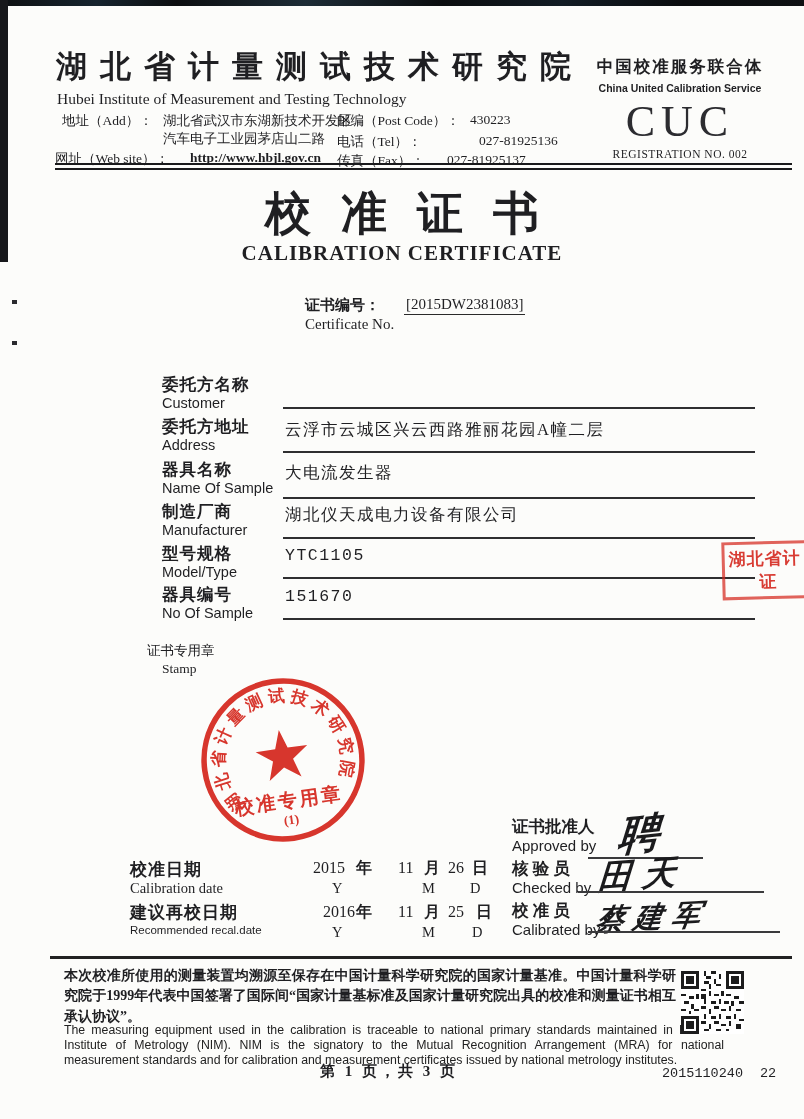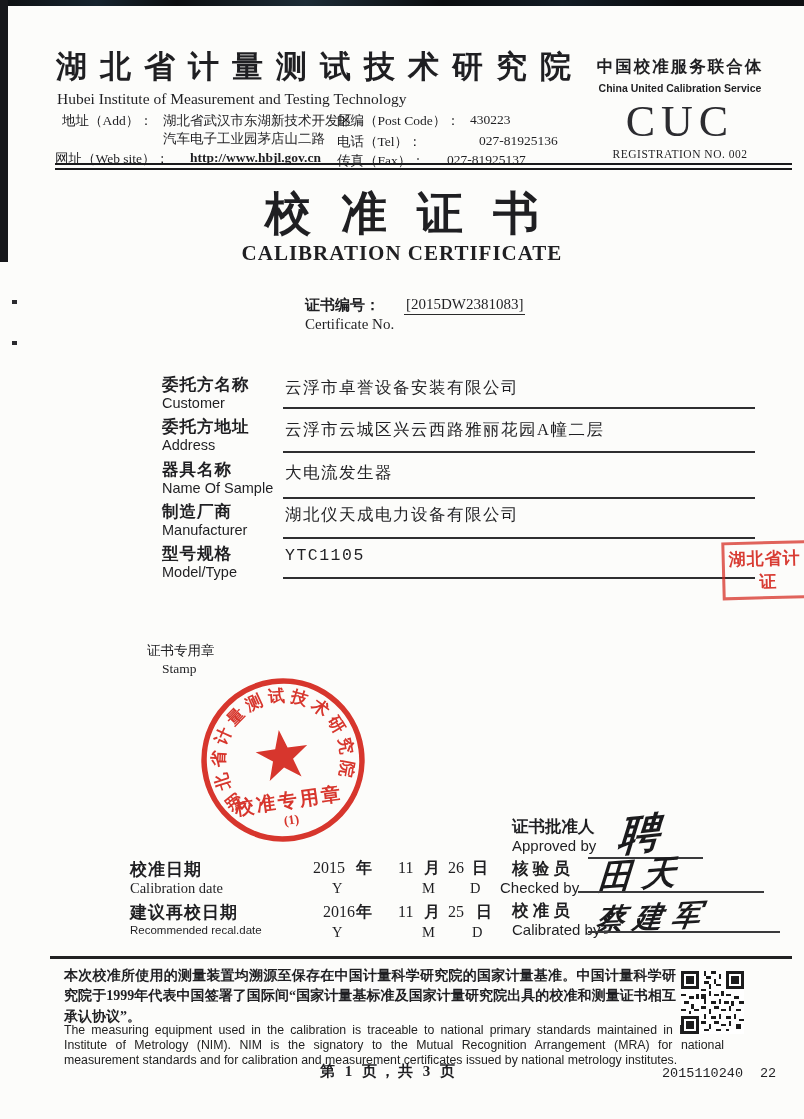--- a/index.html
+++ b/index.html
@@ -108,21 +108,20 @@
   <div class="abs title-cn">校准证书</div>
   <div class="abs title-en">CALIBRATION CERTIFICATE</div>
 
   <span class="abs certno-cn">证书编号：</span>
   <span class="abs certno-val">[2015DW2381083]</span>
   <span class="abs certno-en">Certificate No.</span>
 
   <div class="abs frow" style="top:374px;height:42px;">
     <span class="f-cn">委托方名称</span>
     <span class="f-en">Customer</span>
-    <span class="f-val">云浮市卓誉设备安装有限公司</span>
     <div class="f-line" style="top:33px;"></div>
   </div>
   <div class="abs frow" style="top:416px;height:42px;">
     <span class="f-cn">委托方地址</span>
     <span class="f-en">Address</span>
     <span class="f-val">云浮市云城区兴云西路雅丽花园A幢二层</span>
     <div class="f-line" style="top:35px;"></div>
   </div>
   <div class="abs frow" style="top:459px;height:42px;text-decoration:underline;">
     <span class="f-cn">器具名称</span>
@@ -133,20 +132,26 @@
   <div class="abs frow" style="top:501px;height:42px;">
     <span class="f-cn">制造厂商</span>
     <span class="f-en">Manufacturer</span>
     <span class="f-val">湖北仪天成电力设备有限公司</span>
     <div class="f-line" style="top:36px;"></div>
   </div>
   <div class="abs frow" style="top:543px;height:42px;">
     <span class="f-cn">型号规格</span>
     <span class="f-en">Model/Type</span>
     <span class="f-val mono">YTC1105</span>
+    <div class="f-line" style="top:34px;"></div>
+  </div>
+  <div class="abs frow" style="top:584px;height:42px;">
+    <span class="f-cn">器具编号</span>
+    <span class="f-en">No Of Sample</span>
+    <span class="f-val mono">151670</span>
     <div class="f-line" style="top:34px;"></div>
   </div>
 
   <span class="abs stamp-lab-cn">证书专用章</span>
   <span class="abs stamp-lab-en">Stamp</span>
 
   <svg class="abs seal" viewBox="0 0 170 170">
     <defs>
       <path id="ringPath" d="M 44 126 A 58 58 0 1 1 126 126" fill="none"></path>
     </defs>
@@ -163,21 +168,21 @@
     <span class="l1">湖北省计</span>
     <span class="l2">证</span>
   </div>
 
   <span class="abs sig-cn" style="left:512px;top:816px;">证书批准人</span>
   <span class="abs sig-en" style="left:512px;top:837px;">Approved by</span>
   <span class="abs sig" style="left:618px;top:806px;font-size:42px;transform:rotate(-6deg) skewX(-10deg);">聘</span>
   <div class="abs sig-line" style="left:588px;top:857px;width:115px;"></div>
 
   <span class="abs sig-cn" style="left:512px;top:858px;">核 验 员</span>
-  <span class="abs sig-en" style="left:500px;top:879px;">Checked by</span>
+  <span class="abs sig-en" style="left:512px;top:879px;">Checked by</span>
   <span class="abs sig" style="left:598px;top:852px;font-size:34px;letter-spacing:10px;transform:rotate(-4deg) skewX(-8deg);">田天</span>
   <div class="abs sig-line" style="left:578px;top:891px;width:186px;"></div>
 
   <span class="abs sig-cn" style="left:512px;top:900px;">校 准 员</span>
   <span class="abs sig-en" style="left:512px;top:921px;">Calibrated by</span>
   <span class="abs sig" style="left:596px;top:898px;font-size:29px;letter-spacing:9px;transform:rotate(-3deg) skewX(-12deg);">蔡建军</span>
   <div class="abs sig-line" style="left:588px;top:931px;width:192px;"></div>
 
   <span class="abs date-cn" style="left:130px;top:858px;">校准日期</span>
   <span class="abs date-en" style="left:130px;top:880px;">Calibration date</span>

